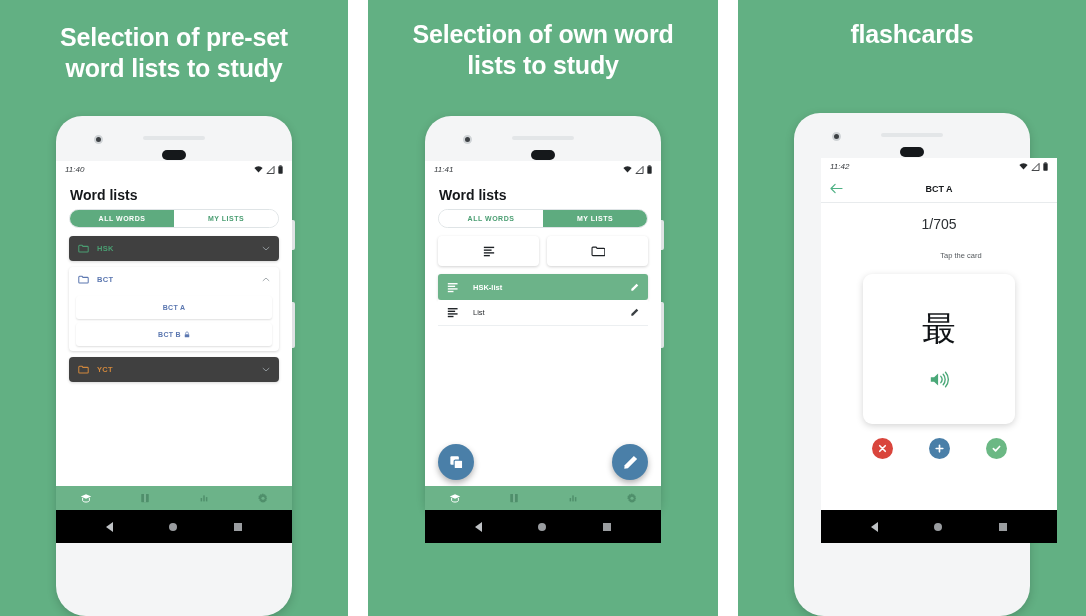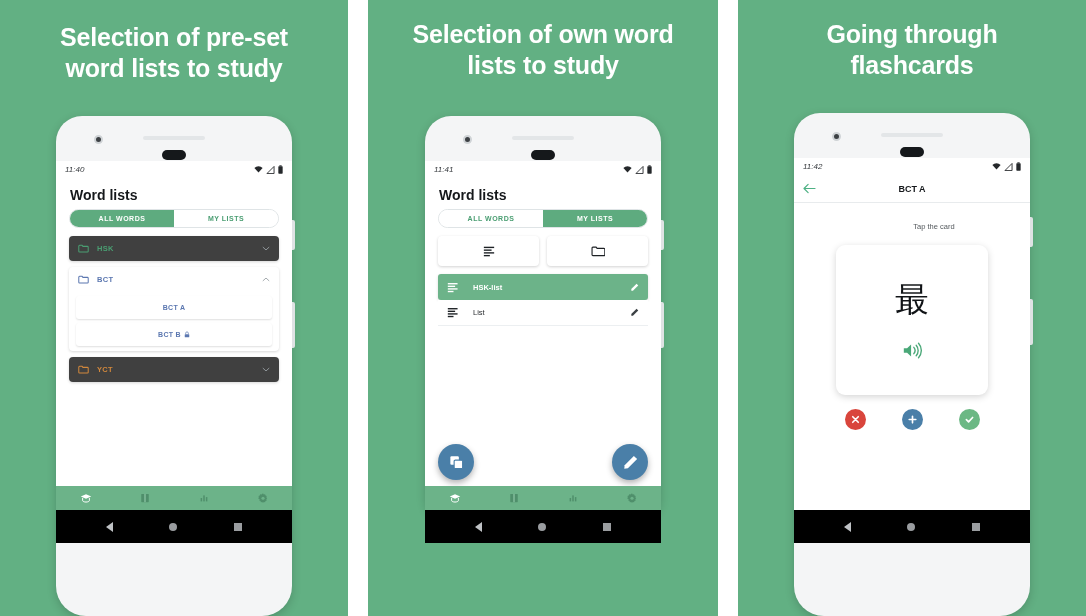--- a/index.html
+++ b/index.html
@@ -79,21 +79,21 @@
   .side-btn.b1 { top: 104px; height: 30px; }
   .side-btn.b2 { top: 186px; height: 46px; }
 
   .screen {
     position: relative;
     width: 100%;
     background: #ffffff;
     overflow: hidden;
   }
   .p1 .screen, .p2 .screen { height: 382px; }
-  .p3 .screen { height: 385px; }
+  .p3 .screen { height: 385px; margin-left: 27px; }
 
   
   .statusbar {
     height: 17px;
     display: flex; align-items: center; justify-content: space-between;
     padding: 0 9px;
     font-size: 8px; color: #34383c;
     background: #ffffff;
     font-style: italic;
   }
@@ -512,21 +512,20 @@
           <div class="nav-rec"></div>
         </div>
       </div>
     </div>
   </div>
 
   <div class="panel gap"></div>
 
   <div class="panel p3">
     <div class="headline">
-      <div>Going through</div>
       <div>flashcards</div>
     </div>
 
     <div class="phone">
       <div class="phone-bezel-top">
         <div class="cam-dot"></div>
         <div class="earpiece"></div>
         <div class="punch-pill"></div>
       </div>
       <div class="side-btn b1"></div>
@@ -549,20 +548,21 @@
           </span>
         </div>
 
         <div class="topbar">
           <svg class="back-arrow" viewBox="0 0 14 12">
               <path d="M13 6H1.5M5.5 1.5 1 6l4.5 4.5" fill="none" stroke="#4eb184" stroke-width="1.3" stroke-linecap="round" stroke-linejoin="round"></path>
             </svg>
           <div class="topbar-title">BCT A</div>
         </div>
 
+        <div class="counter">1/705</div>
         <div class="hint">Tap the card</div>
 
         <div class="flashcard">
           <div class="hanzi">最</div>
           <svg class="speaker" viewBox="0 0 22 18">
             <path d="M2 6.5h3.6L10 2.5v13L5.6 11.5H2z" fill="#4aa878"></path>
             <path d="M13 5.5a5.5 5.5 0 0 1 0 7" fill="none" stroke="#4aa878" stroke-width="1.5" stroke-linecap="round"></path>
             <path d="M15.6 3.2a8.8 8.8 0 0 1 0 11.6" fill="none" stroke="#4aa878" stroke-width="1.5" stroke-linecap="round"></path>
             <path d="M18.2 1a12 12 0 0 1 0 16" fill="none" stroke="#4aa878" stroke-width="1.5" stroke-linecap="round"></path>
           </svg>

